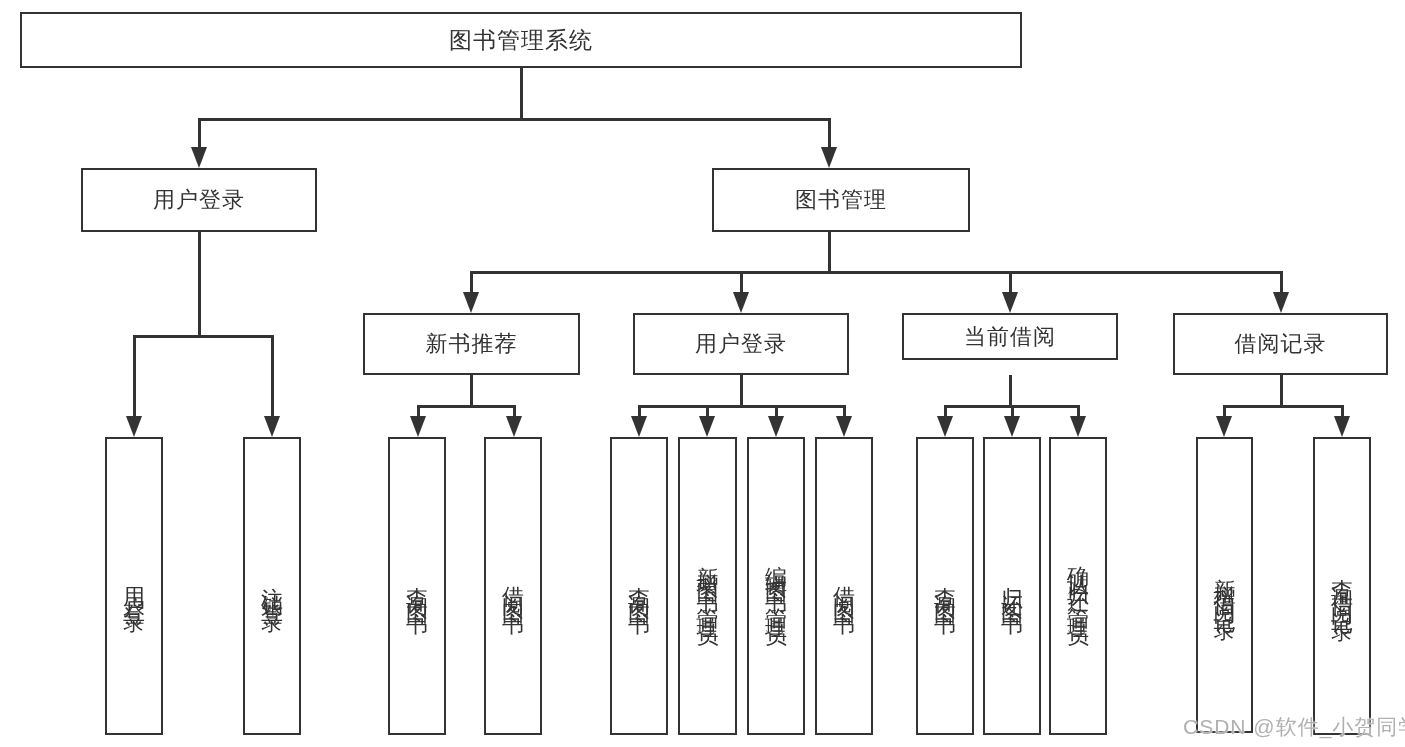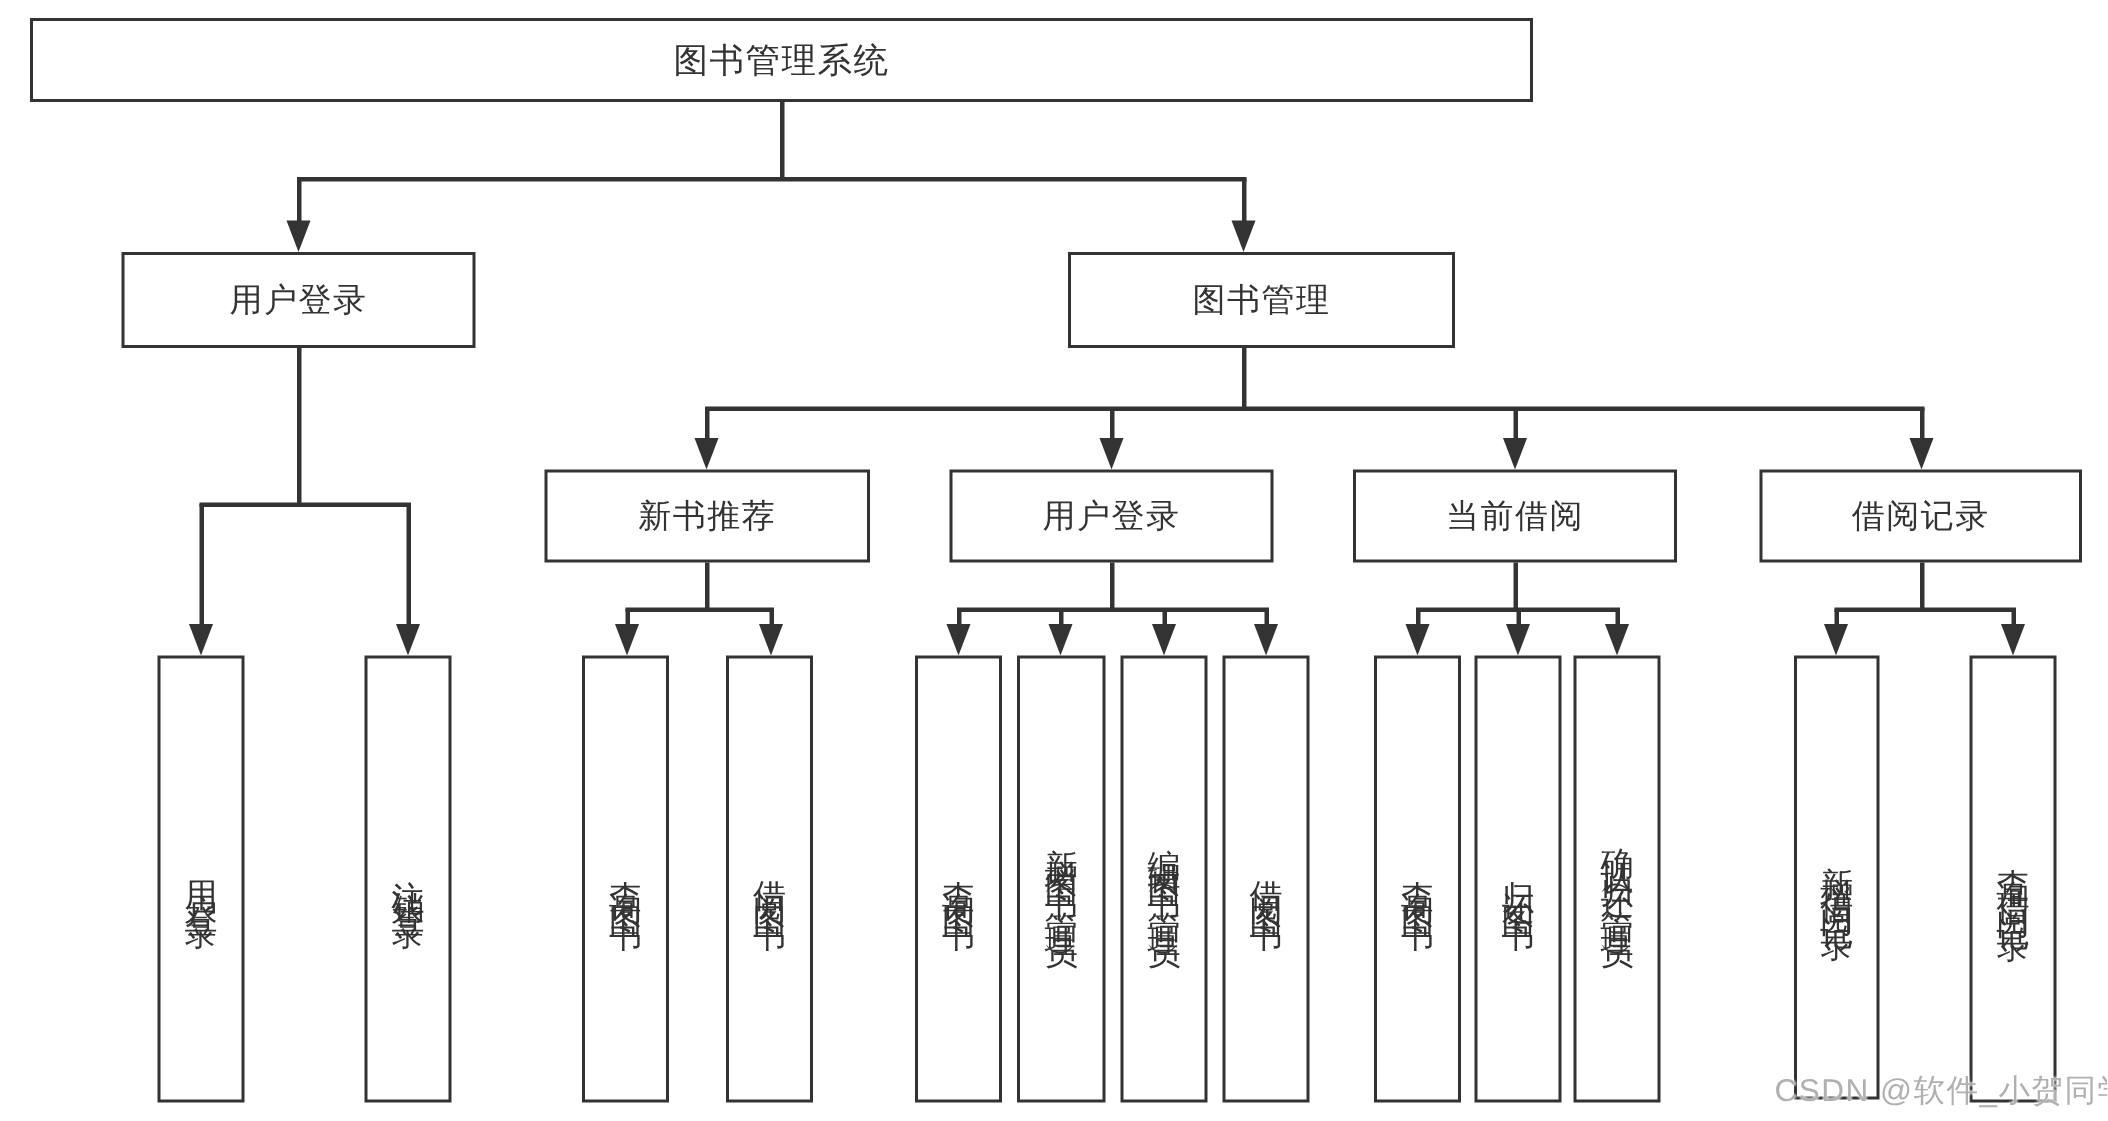--- a/index.html
+++ b/index.html
@@ -63,21 +63,21 @@
   <div class="vline" style="left:739.5px;top:272px;height:22px;"></div>
   <div class="vline" style="left:1008.5px;top:272px;height:22px;"></div>
   <div class="vline" style="left:1279.5px;top:272px;height:22px;"></div>
   <div class="arrow" style="left:463px;top:292px;"></div>
   <div class="arrow" style="left:733px;top:292px;"></div>
   <div class="arrow" style="left:1002px;top:292px;"></div>
   <div class="arrow" style="left:1273px;top:292px;"></div>
 
   <div class="box" style="left:363px;top:313px;width:217px;height:62px;">新书推荐</div>
   <div class="box" style="left:633px;top:313px;width:216px;height:62px;">用户登录</div>
-  <div class="box" style="left:902px;top:313px;width:216px;height:62px;">当前借阅</div>
+  <div class="box" style="left:902px;top:313px;width:216px;height:47px;">当前借阅</div>
   <div class="box" style="left:1173px;top:313px;width:215px;height:62px;">借阅记录</div>
 
   <div class="vline" style="left:469.5px;top:375px;height:32.5px;"></div>
   <div class="hline" style="left:416.5px;top:404.5px;width:99px;"></div>
   <div class="vline" style="left:416.5px;top:406px;height:12px;"></div>
   <div class="vline" style="left:512.5px;top:406px;height:12px;"></div>
   <div class="arrow" style="left:410px;top:416px;"></div>
   <div class="arrow" style="left:506px;top:416px;"></div>
 
   <div class="vline" style="left:739.5px;top:375px;height:32.5px;"></div>

